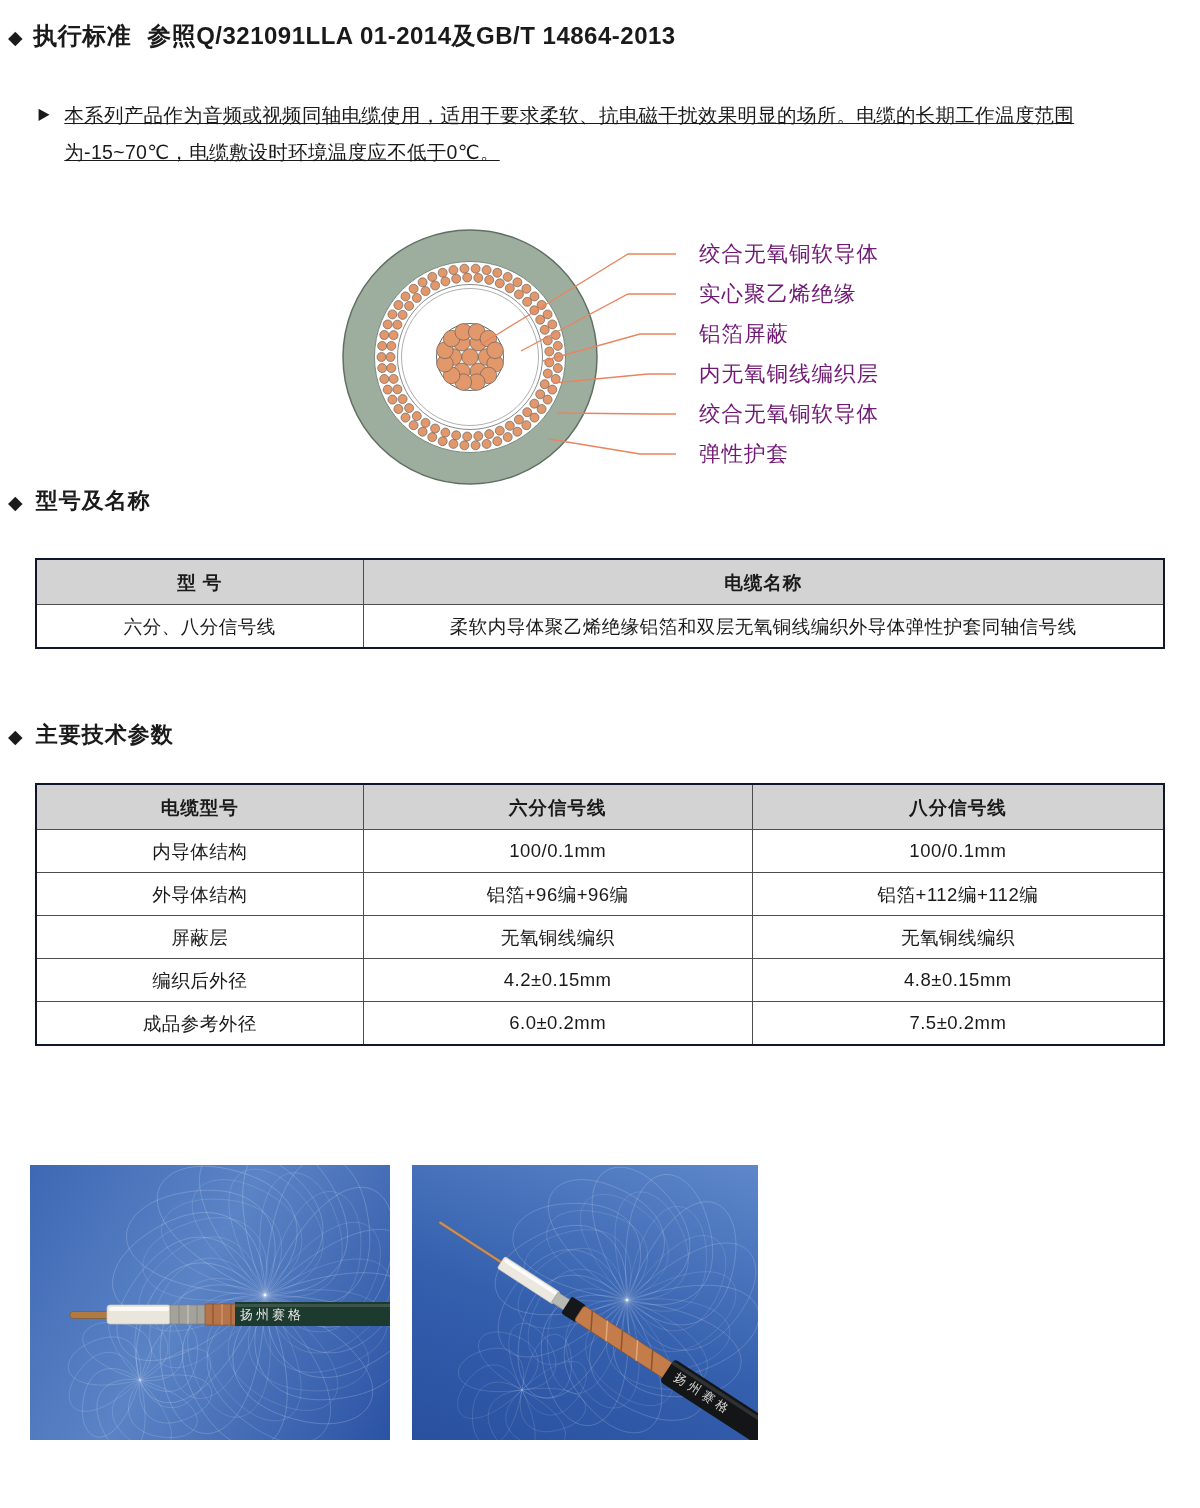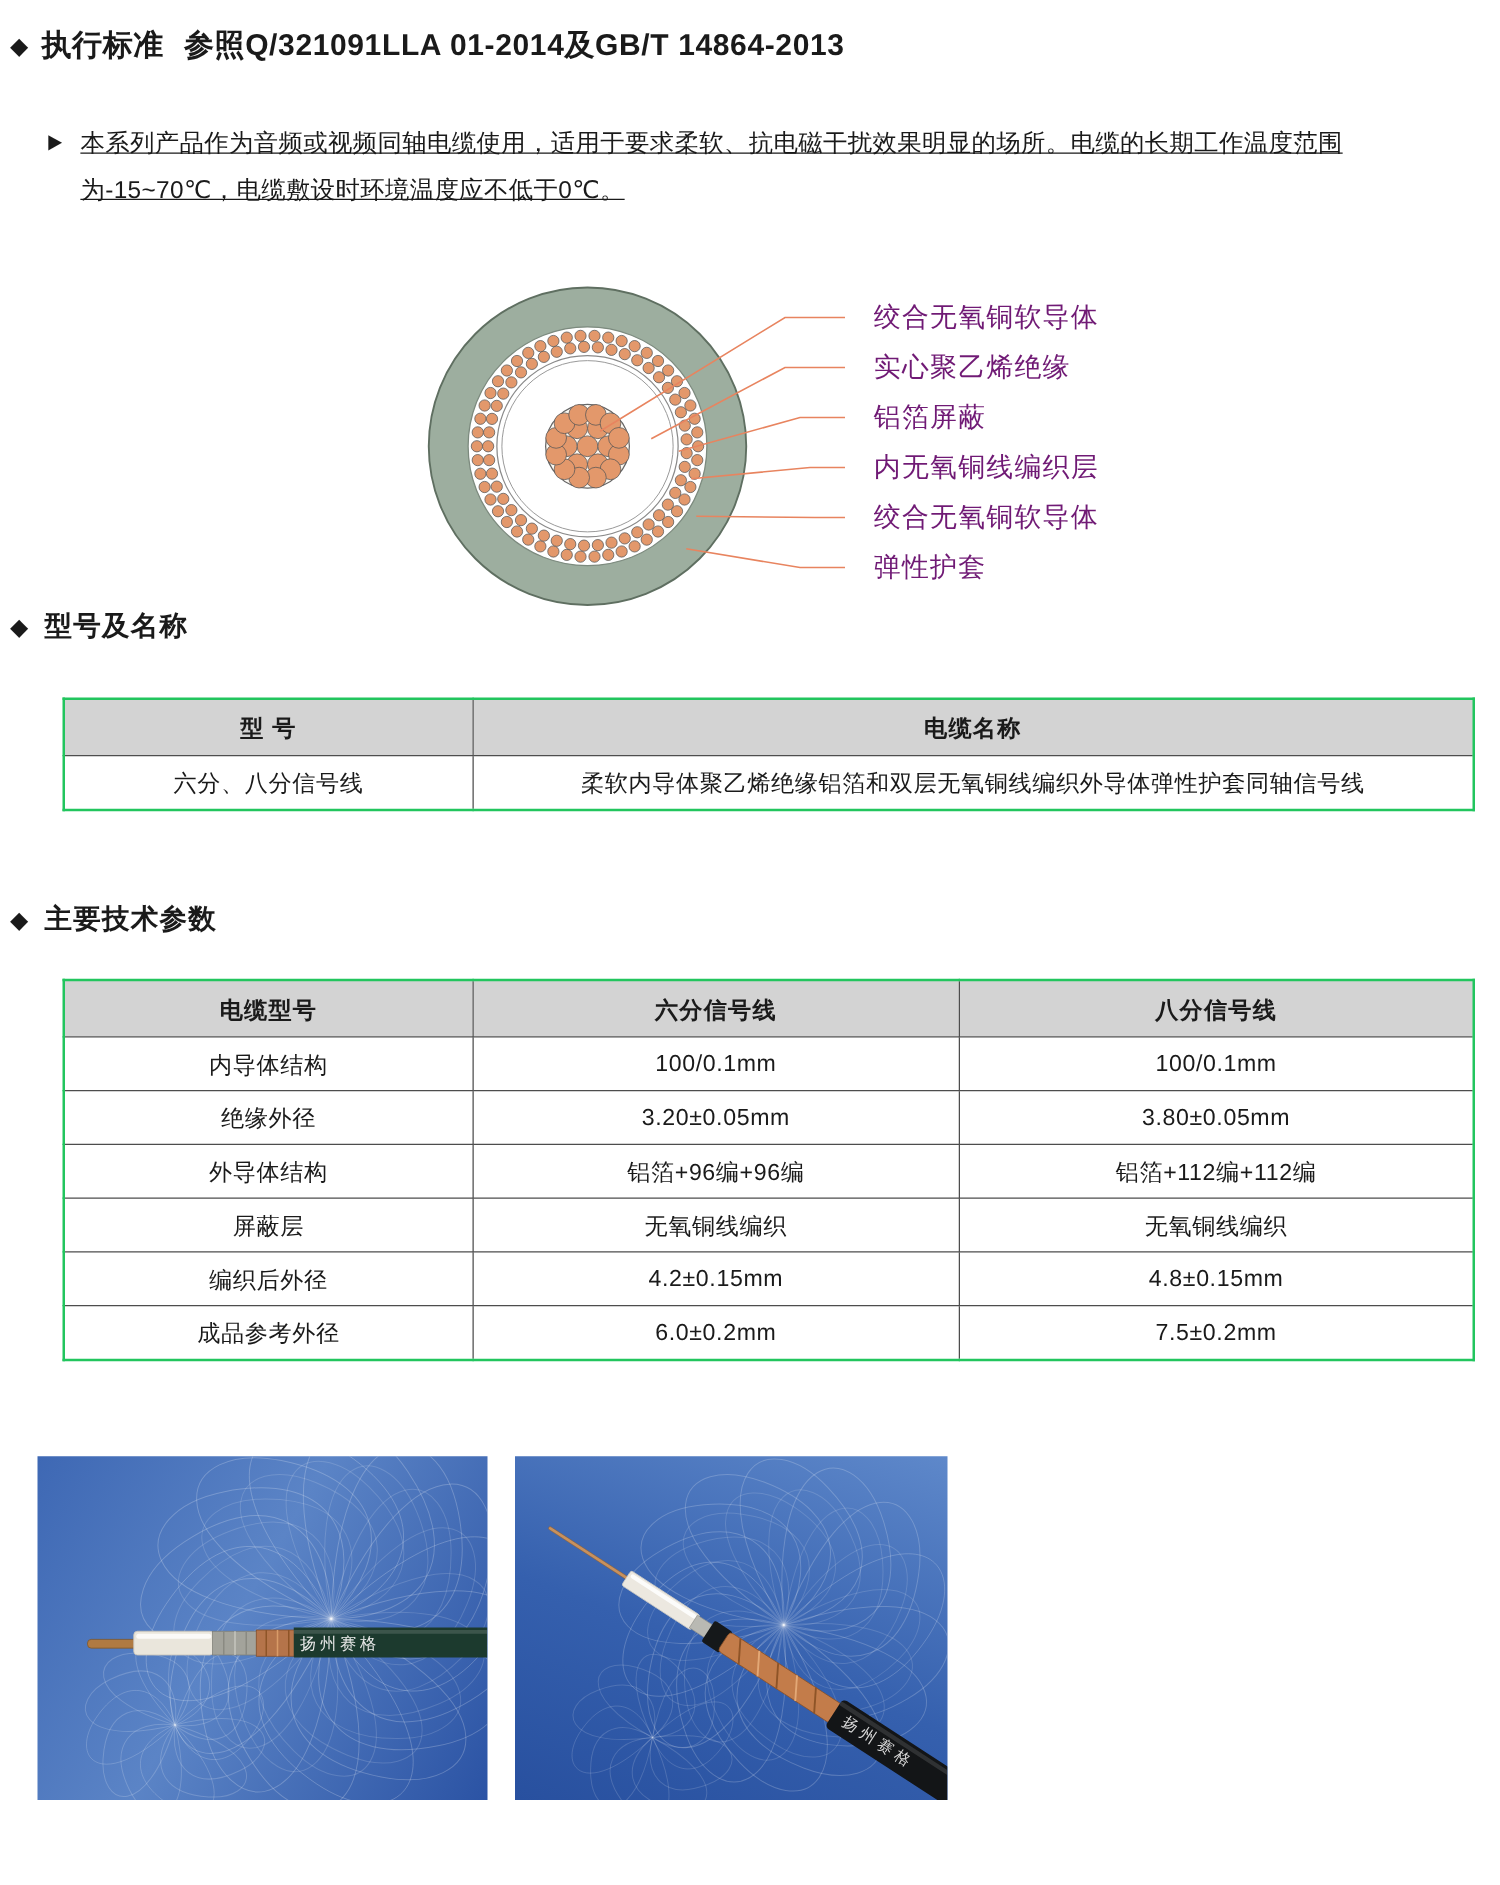--- a/index.html
+++ b/index.html
@@ -19,21 +19,21 @@
   .tri{font-size:16px;line-height:34px;transform:scaleX(0.9);}
   .desc-text{margin:0;font-size:19.5px;line-height:37px;width:1122px;letter-spacing:0.3px;text-decoration:underline;}
   
   .diagram{position:absolute;left:0;top:195px;width:1200px;height:305px;}
   .diagram svg{position:absolute;left:0;top:0;}
   .dlabel{position:absolute;left:687px;height:28px;line-height:28px;font-size:21.5px;
     color:#701a75;letter-spacing:1px;white-space:nowrap;margin-left:12px;}
   
   .tblwrap{position:absolute;left:35px;width:1130px;}
   table.tbl{border-collapse:collapse;width:100%;table-layout:fixed;
-    border:2px solid #22c55e;margin-left:15px;}
+    border:2px solid #0f172a;}
   table.tbl th,table.tbl td{border:1px solid #4d4d4d;text-align:center;
     vertical-align:middle;font-size:18.5px;padding:0 6px;overflow:hidden;white-space:nowrap;}
   table.tbl th{background:#d3d3d3;font-weight:bold;height:44px;letter-spacing:1px;}
   table.tbl td{height:42px;background:#ffffff;letter-spacing:0.5px;}
   .t1 col.c1{width:29%;} .t1 col.c2{width:71%;}
   .t2 col.c1{width:29%;} .t2 col.c2{width:34.5%;} .t2 col.c3{width:36.5%;}
   
   .photo{position:absolute;top:1165px;height:275px;overflow:hidden;}
   .photo-left{left:30px;width:360px;background:linear-gradient(120deg,#3e68b4 0%,#5b84c6 45%,#2b53a4 100%);}
   .photo-right{left:412px;width:346px;background:linear-gradient(200deg,#5e88ca 0%,#3560ae 55%,#28509f 100%);}
@@ -236,25 +236,20 @@
       <th>电缆型号</th>
       <th>六分信号线</th>
       <th>八分信号线</th>
     </tr>
     <tr>
       <td>内导体结构</td>
       <td>100/0.1mm</td>
       <td>100/0.1mm</td>
     </tr>
     <tr>
-      <td>绝缘外径</td>
-      <td>3.20±0.05mm</td>
-      <td>3.80±0.05mm</td>
-    </tr>
-    <tr>
       <td>外导体结构</td>
       <td>铝箔+96编+96编</td>
       <td>铝箔+112编+112编</td>
     </tr>
     <tr>
       <td>屏蔽层</td>
       <td>无氧铜线编织</td>
       <td>无氧铜线编织</td>
     </tr>
     <tr>

